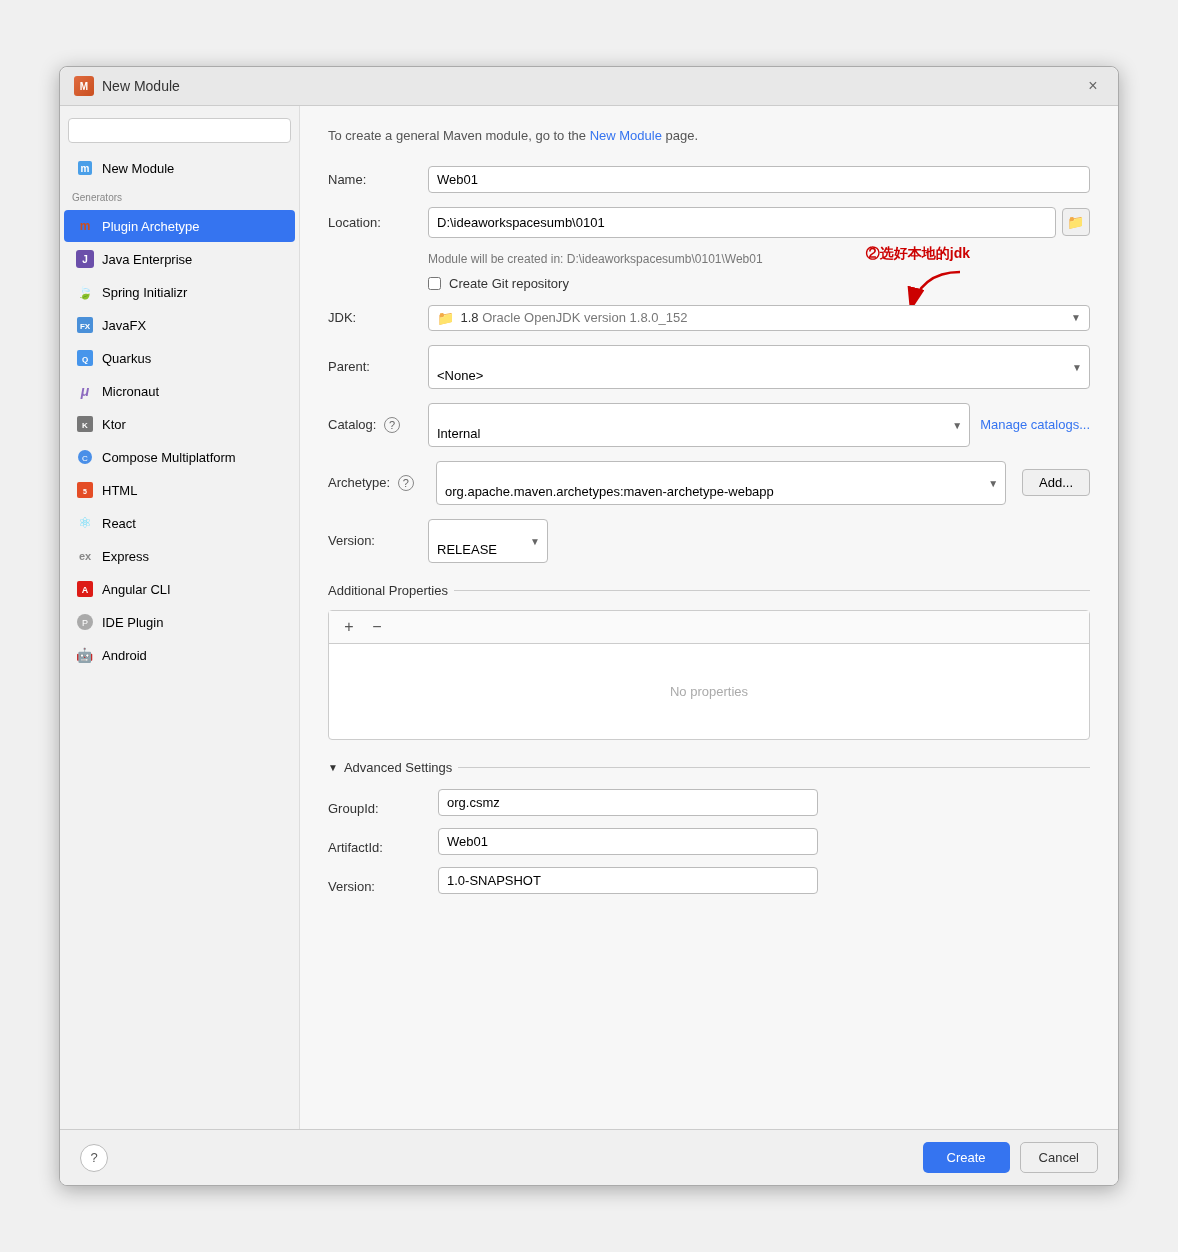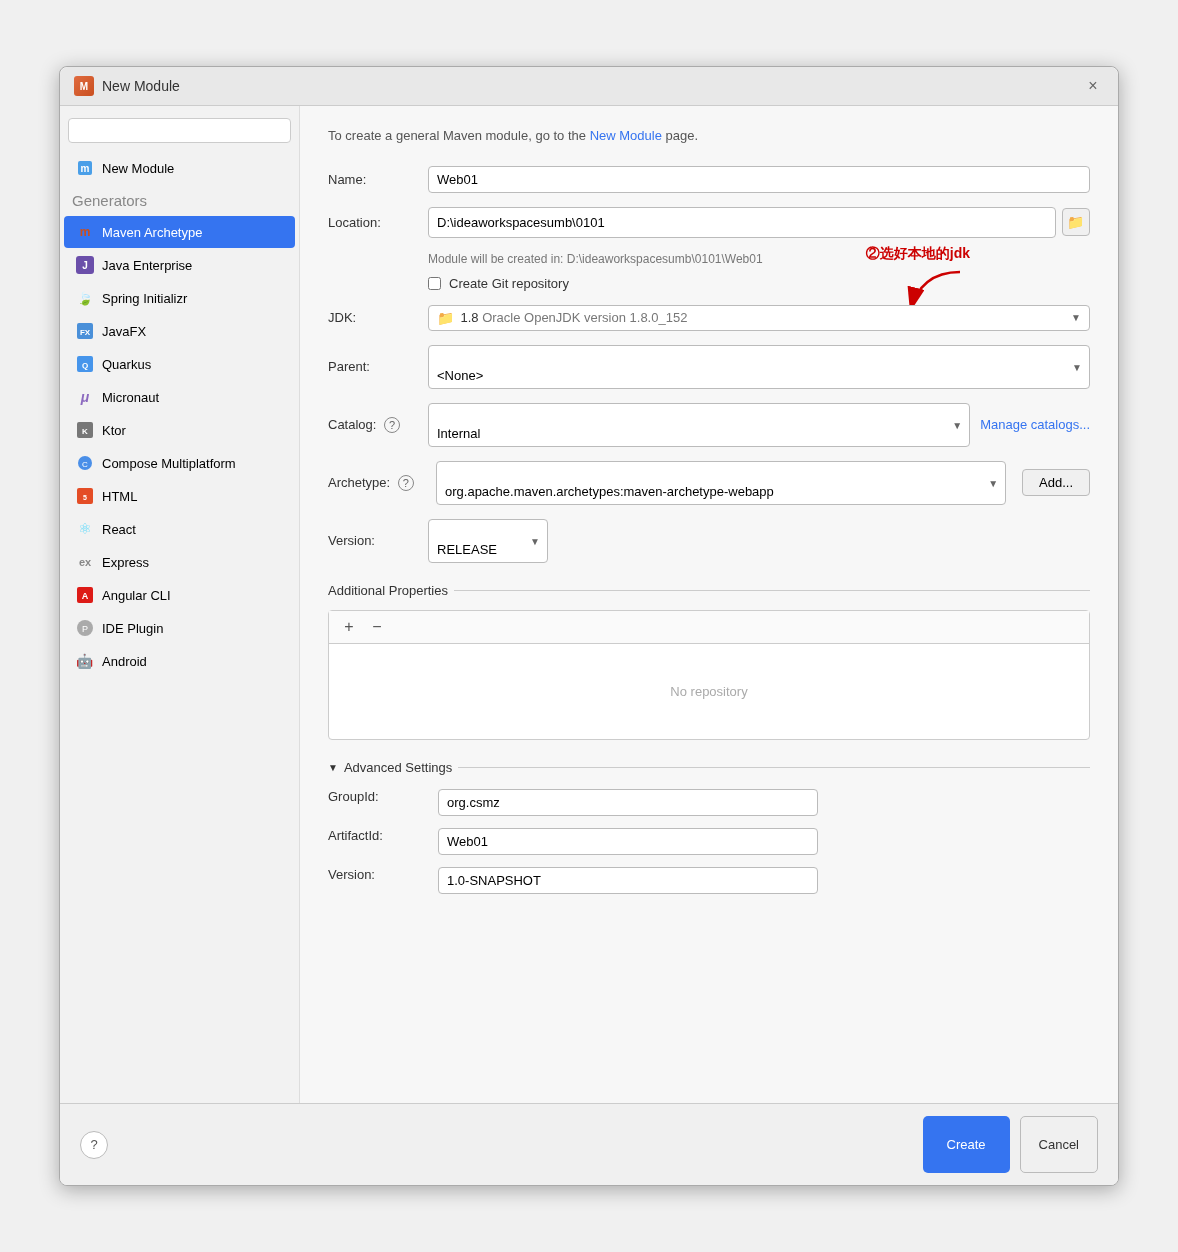--- a/index.html
+++ b/index.html
@@ -85,21 +85,21 @@
       border: 1px solid #ccc;
       border-radius: 4px;
       width: calc(100% - 16px);
       font-size: 13px;
       background: white;
       outline: none;
     }
 
     .generators-label {
       padding: 4px 12px 6px;
-      font-size: 15px;
+      font-size: 10px;
       color: #888;
       text-transform: none;
     }
 
     .sidebar-item {
       display: flex;
       align-items: center;
       gap: 8px;
       padding: 7px 12px;
       cursor: pointer;
@@ -388,21 +388,21 @@
       font-size: 13px;
       color: #333;
       font-weight: 500;
       margin-bottom: 14px;
     }
 
     .chevron-icon { font-size: 10px; }
 
     .adv-form-row {
       display: flex;
-      align-items: flex-start;
+      align-items: flex-end;
       margin-bottom: 12px;
     }
 
     .adv-label {
       width: 110px;
       font-size: 13px;
       color: #333;
       flex-shrink: 0;
     }
 
@@ -450,21 +450,21 @@
       background: #3574f0;
       color: white;
       border: none;
       border-radius: 5px;
       font-size: 13px;
       cursor: pointer;
       font-weight: 500;
     }
 
     .cancel-btn {
-      padding: 20px 18px;
+      padding: 7px 18px;
       background: #f0f0f0;
       color: #333;
       border: 1px solid #bbb;
       border-radius: 5px;
       font-size: 13px;
       cursor: pointer;
     }
 
     
     .annotation-layer {
@@ -539,21 +539,21 @@
             </svg>
         </div>
         <span class="item-label">New Module</span>
       </div>
 
       <div class="generators-label">Generators</div>
 
       
       <div class="sidebar-item active">
         <div class="item-icon icon-maven">m</div>
-        <span class="item-label">Maven Archetype</span>
+        <span class="item-label">Plugin Archetype</span>
       </div>
 
       
       <div class="sidebar-item">
         <div class="item-icon">
           <div class="icon-je">J</div>
         </div>
         <span class="item-label">Java Enterprise</span>
       </div>
 
@@ -773,21 +773,21 @@
       <div class="section-title">
         <span>Additional Properties</span>
         <div class="section-line"></div>
       </div>
 
       <div class="props-container">
         <div class="props-toolbar">
           <button class="props-btn">+</button>
           <button class="props-btn">−</button>
         </div>
-        <div class="props-empty">No repository</div>
+        <div class="props-empty">No properties</div>
       </div>
 
       <div class="advanced-section">
         <div class="advanced-toggle">
           <span class="chevron-icon">▼</span>
           <span>Advanced Settings</span>
           <div class="section-line"></div>
         </div>
 
         <div class="adv-form-row">

